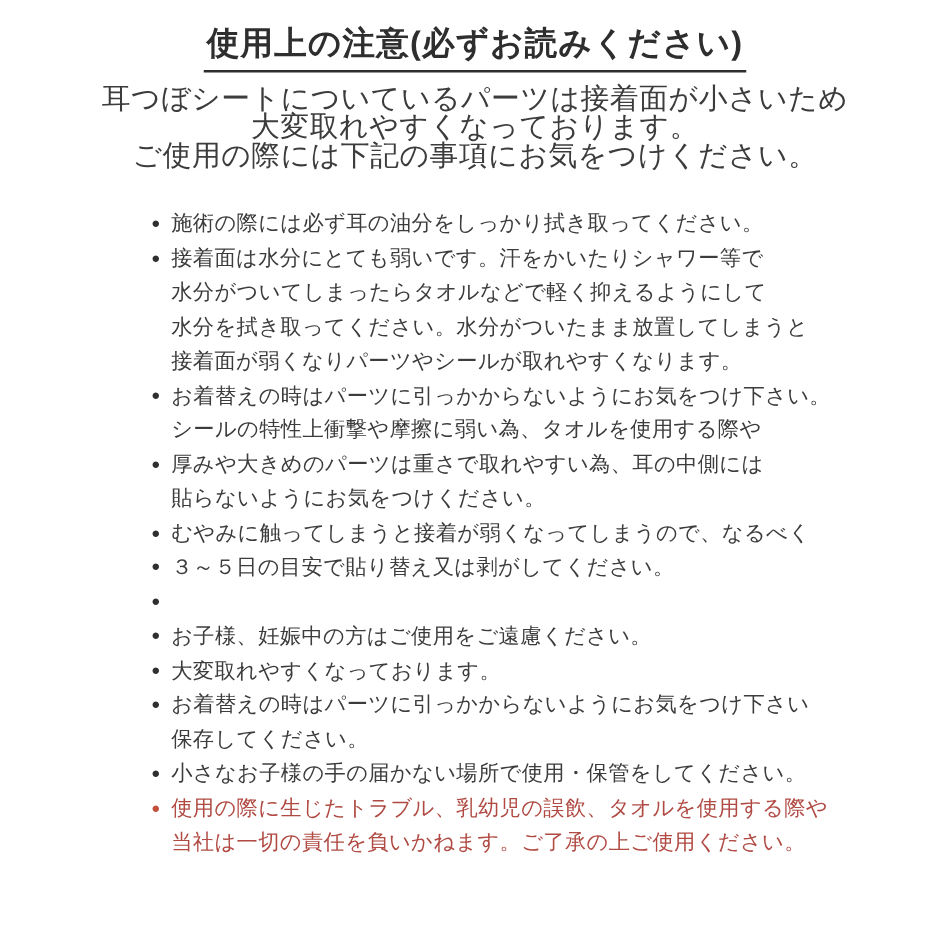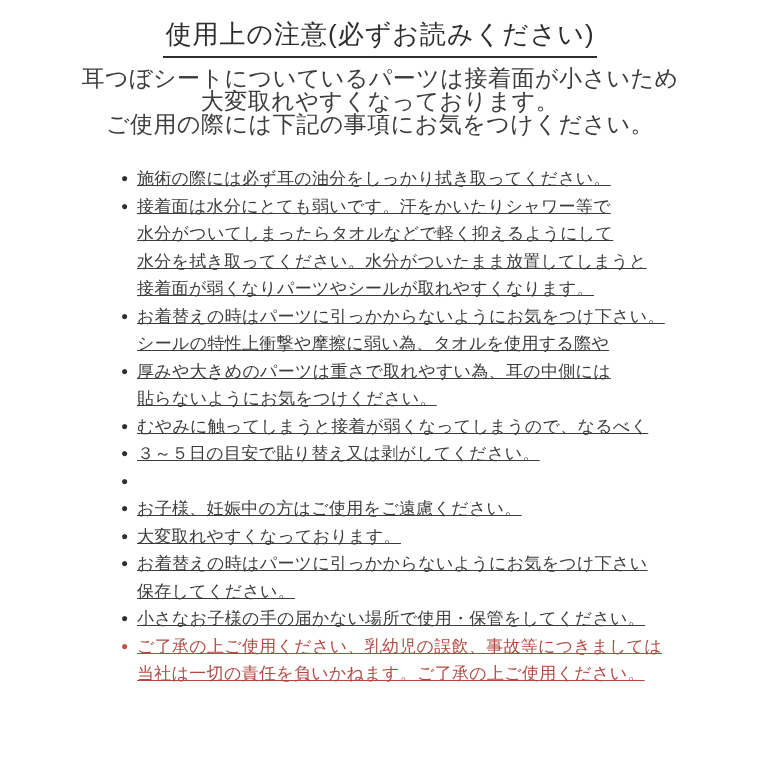--- a/index.html
+++ b/index.html
@@ -19,21 +19,21 @@
     width: 760px;
     height: 760px;
     padding-top: 17px;
   }
   .title-row {
     text-align: center;
   }
   .title-row .title {
     display: inline-block;
     font-size: 26px;
-    font-weight: 400;
+    font-weight: 700;
     letter-spacing: 1px;
     color: var(--color-title, #2e2e2e);
     border-bottom: 2px solid var(--color-title, #2e2e2e);
     padding: 0 2px 4px 2px;
   }
   .intro {
     margin-top: 9px;
     text-align: center;
     font-size: 23px;
     line-height: 23px;
@@ -55,21 +55,21 @@
     font-size: 12px;
     line-height: 27.5px;
     color: var(--color-bullet, #2f2f2f);
   }
   .note.warning {
     color: var(--color-warning-text, #b04a43);
   }
   .note.warning .bullet {
     color: var(--color-warning-bullet, #c2503c);
   }
-  .note-lines { min-width: 0; text-decoration: underline; }
+  .note-lines { min-width: 0; }
 </style>
 </head>
 <body>
 
 <div class="page">
 
   <div class="title-row">
     <span class="title">使用上の注意(必ずお読みください)</span>
   </div>
 
@@ -157,19 +157,19 @@
     <div class="note">
       <span class="bullet">●</span>
       <div class="note-lines">
         <div>小さなお子様の手の届かない場所で使用・保管をしてください。</div>
       </div>
     </div>
 
     <div class="note warning">
       <span class="bullet">●</span>
       <div class="note-lines">
-        <div>ご了承の上ご使用ください、乳幼児の誤飲、事故等につきましては</div>
+        <div>使用の際に生じたトラブル、乳幼児の誤飲、タオルを使用する際や</div>
         <div>当社は一切の責任を負いかねます。ご了承の上ご使用ください。</div>
       </div>
     </div>
 
   </div>
 </div>
 
 </body></html>

